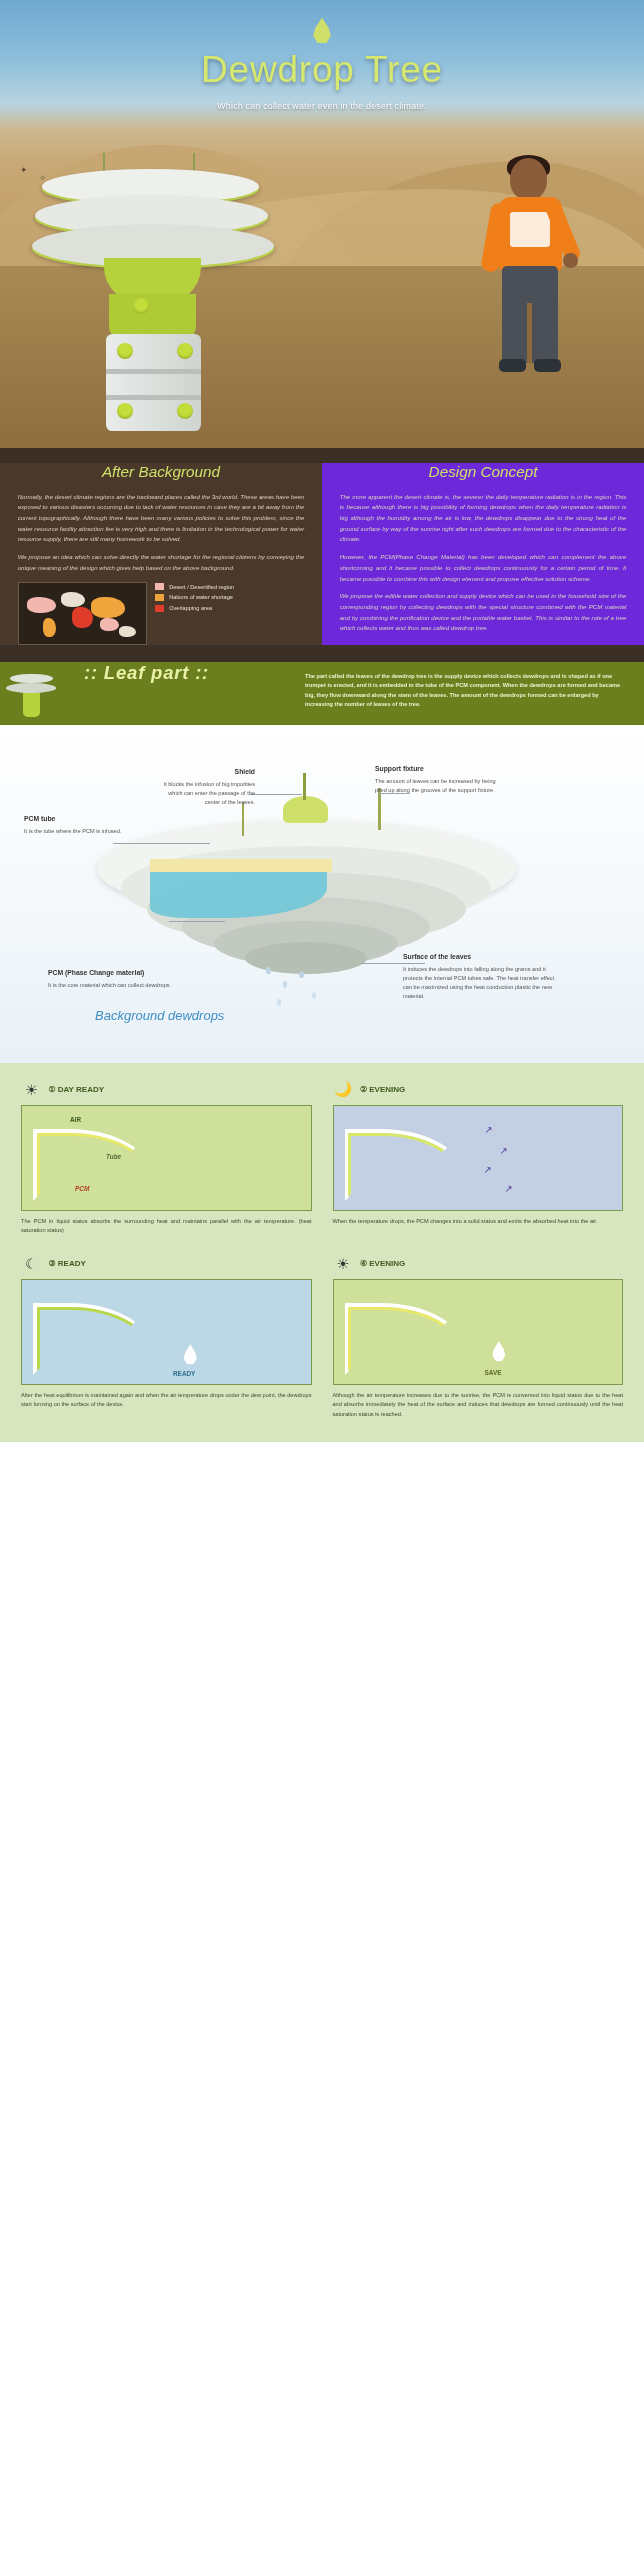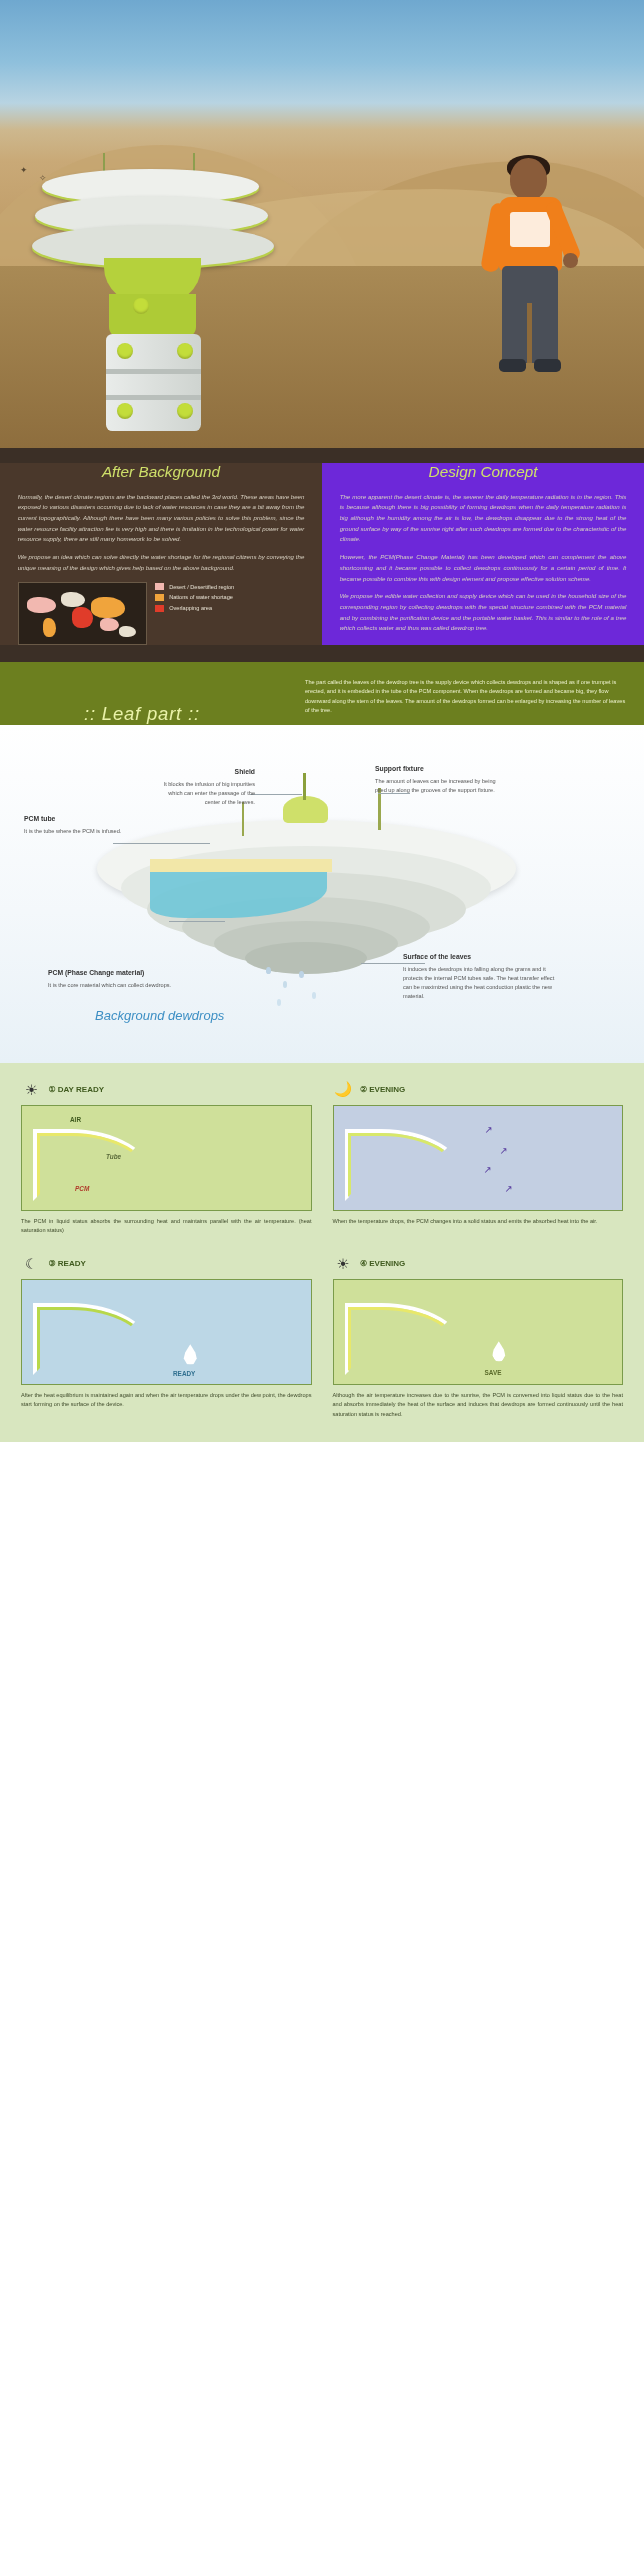--- a/index.html
+++ b/index.html
@@ -111,21 +111,21 @@
   .map-box {
     width: 129px; height: 63px; background: #2a2119; border: 0.8px solid #6a5a47;
     position: relative; overflow: hidden;
   }
   .map-blob { position: absolute; border-radius: 40% 60% 50% 45%; }
   .legend-list { font-size: 5.6px; line-height: 1.9; color: #e8e2d4; }
   .legend-list .row { display: flex; align-items: center; gap: 4.8px; }
   .swatch { width: 9.7px; height: 7.2px; display: inline-block; }
 
   
-  .leafbar { display: flex; background: #6c7f1f; min-height: 63px; align-items: flex-end; }
+  .leafbar { display: flex; background: #6c7f1f; min-height: 63px; align-items: flex-start; font-weight: bold; }
   .leafbar .thumb { width: 63px; background: #e9eee3; position: relative; }
   .leafbar .thumb .tl { position:absolute; left:9.7px; top:11.3px; width:43px; height:9.7px; background:#dfe4da; border-radius:50%; }
   .leafbar .thumb .tl2 { position:absolute; left:6.4px; top:21px; width:50px; height:9.7px; background:#d3d8cd; border-radius:50%; }
   .leafbar .thumb .tb { position:absolute; left:22.5px; top:31px; width:17.7px; height:24px; background:#b7d23c; border-radius:0 0 4.8px 4.8px; }
   .leafbar .title {
     flex: 0 0 242px; display: flex; align-items: center; padding-left: 21px;
     color: #e9f2a8; font-size: 18.5px; font-style: italic; letter-spacing: 0.8px;
   }
   .leafbar .desc { flex: 1; padding: 9.7px 16px 9.7px 0; font-size: 5.6px; line-height: 1.7; color: #eef3cf; }
 
@@ -161,20 +161,25 @@
 
   <div class="hero">
     <div class="dune1"></div>
     <div class="dune2"></div>
     <div class="ridge"></div>
     <div class="dune3"></div>
 
     <span class="bird" style="left:20px; top:165px;">✦</span>
     <span class="bird" style="left:39px; top:173px;">✧</span>
 
+    <div class="hero-inner">
+      <div class="drop-logo"></div>
+      <h1>Dewdrop Tree</h1>
+      <div class="sub">Which can collect water even in the desert climate.</div>
+    </div>
 
     <div class="device">
       <div class="rod" style="left:71px; top:0px; height:24px;"></div>
       <div class="rod" style="left:161px; top:0px; height:24px;"></div>
       <div class="dev-leaf l1 edge"></div>
       <div class="dev-leaf l2 edge"></div>
       <div class="dev-leaf l3 edge"></div>
       <div class="dev-stem"></div>
       <div class="dev-neck"></div>
       <div class="dev-body"></div>

